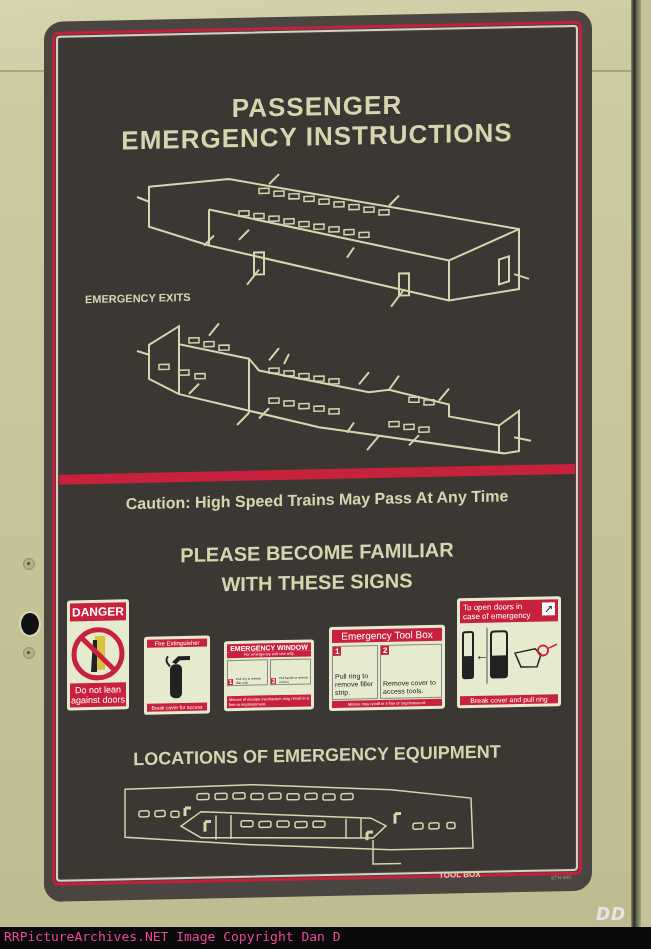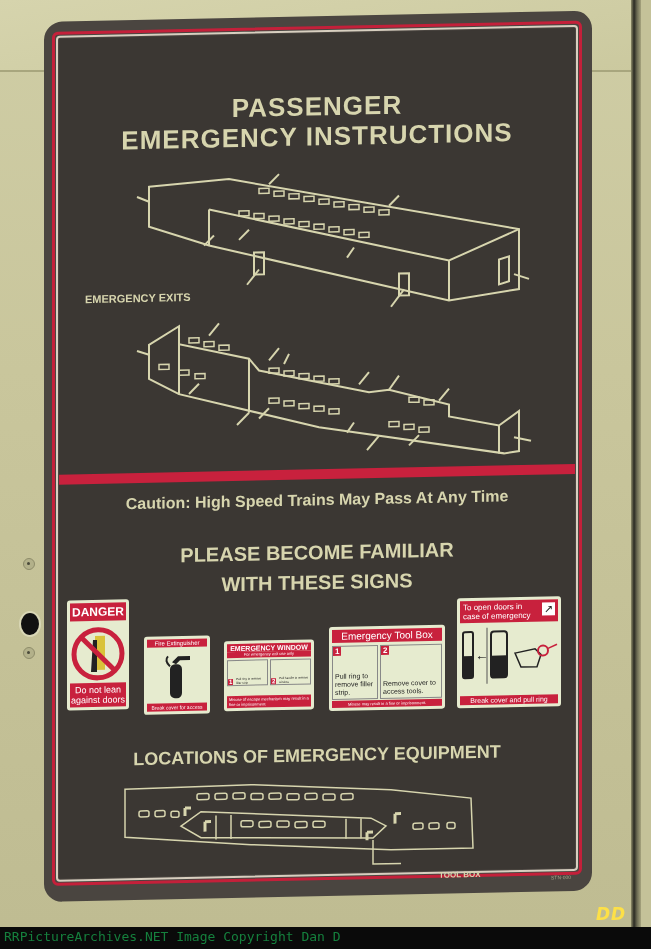--- a/index.html
+++ b/index.html
@@ -28,22 +28,22 @@
   .toolbox-label { left:380px; top:840px; font-size:8px; text-align:left; }
   .code-label { left:492px; top:846px; font-size:5px; color:#a8a68a; font-weight:normal; }
 
   .diagram { position:absolute; }
   .diagram svg { display:block; }
 
   .mini { position:absolute; background:#e6ebcf; border-radius:3px; overflow:hidden; }
   .mini .hdr { background:#c8213d; color:#fff; font-weight:bold; text-align:center; }
   .mini .ftr { background:#c8213d; color:#fff; text-align:center; position:absolute; left:3px; right:3px; }
 
-  .watermark { position:absolute; left:4px; top:929px; color:#15803d; font-family:"DejaVu Sans Mono", monospace; font-size:13px; }
-  .dd-logo { position:absolute; left:596px; top:904px; font-size:17px; font-weight:bold; font-style:italic; color:#fde047; letter-spacing:1px; font-family:"DejaVu Sans", sans-serif; }
+  .watermark { position:absolute; left:4px; top:929px; color:#ec4899; font-family:"DejaVu Sans Mono", monospace; font-size:13px; }
+  .dd-logo { position:absolute; left:596px; top:904px; font-size:17px; font-weight:bold; font-style:italic; color:#e5e5e5; letter-spacing:1px; font-family:"DejaVu Sans", sans-serif; }
 </style>
 </head>
 <body>
 
 <div class="wall">
   <div class="wall-top-seam"></div>
   <div class="door-edge"></div>
   <div class="door-edge2"></div>
   <div class="screw" style="left:23px;top:558px;"></div>
   <div class="hole"></div>

